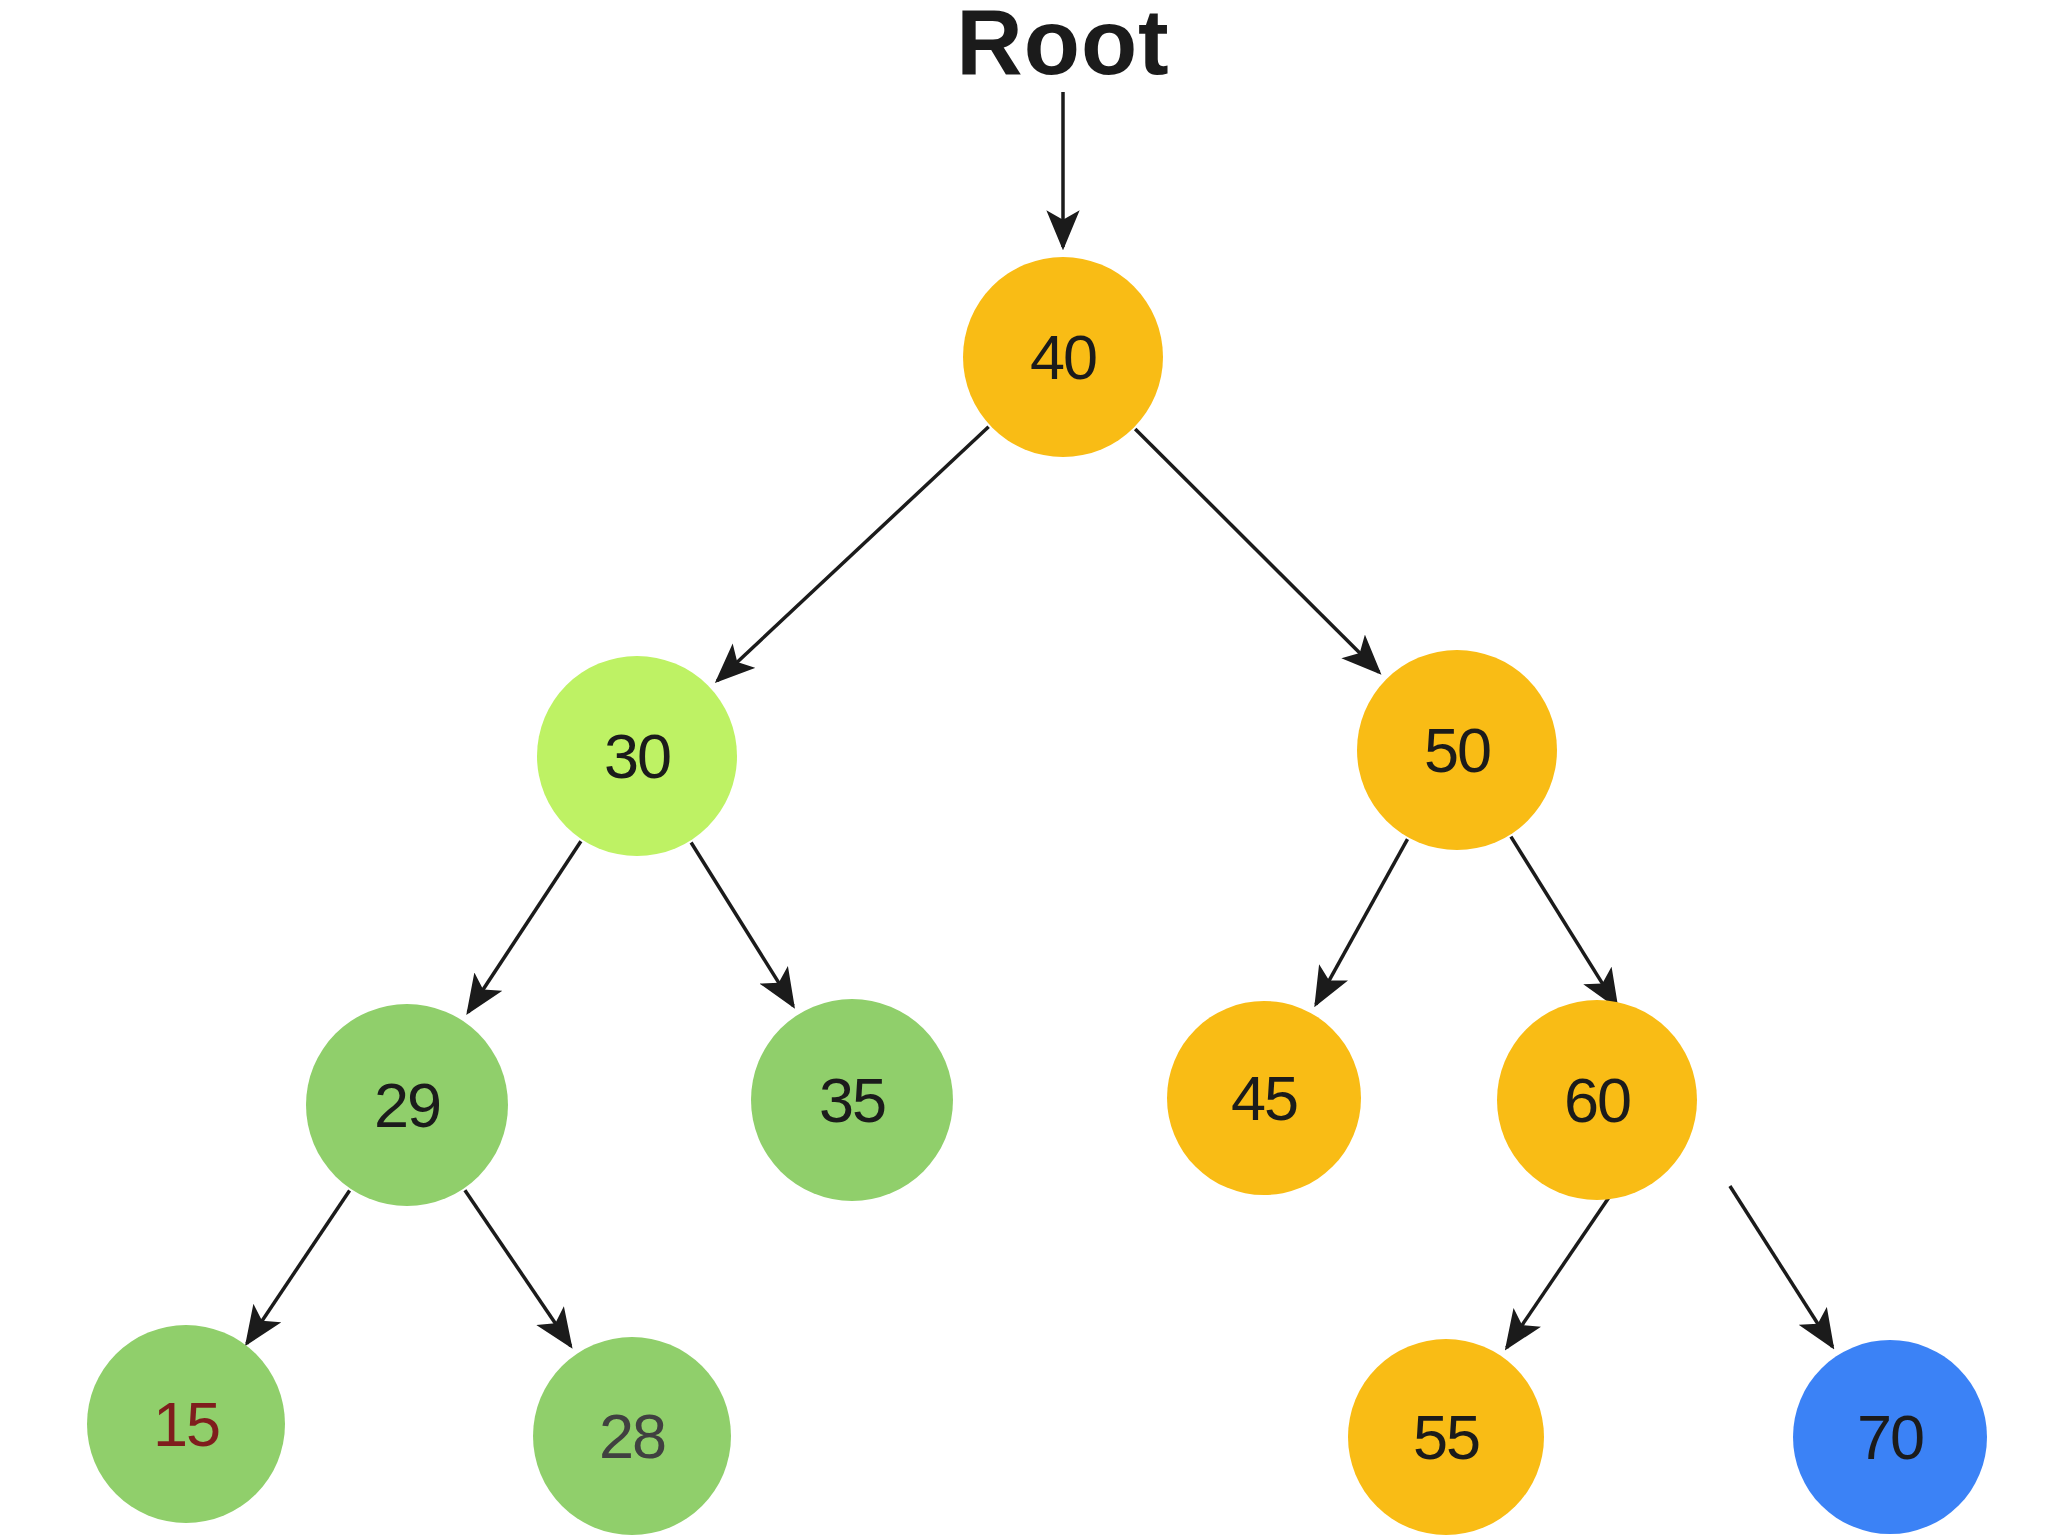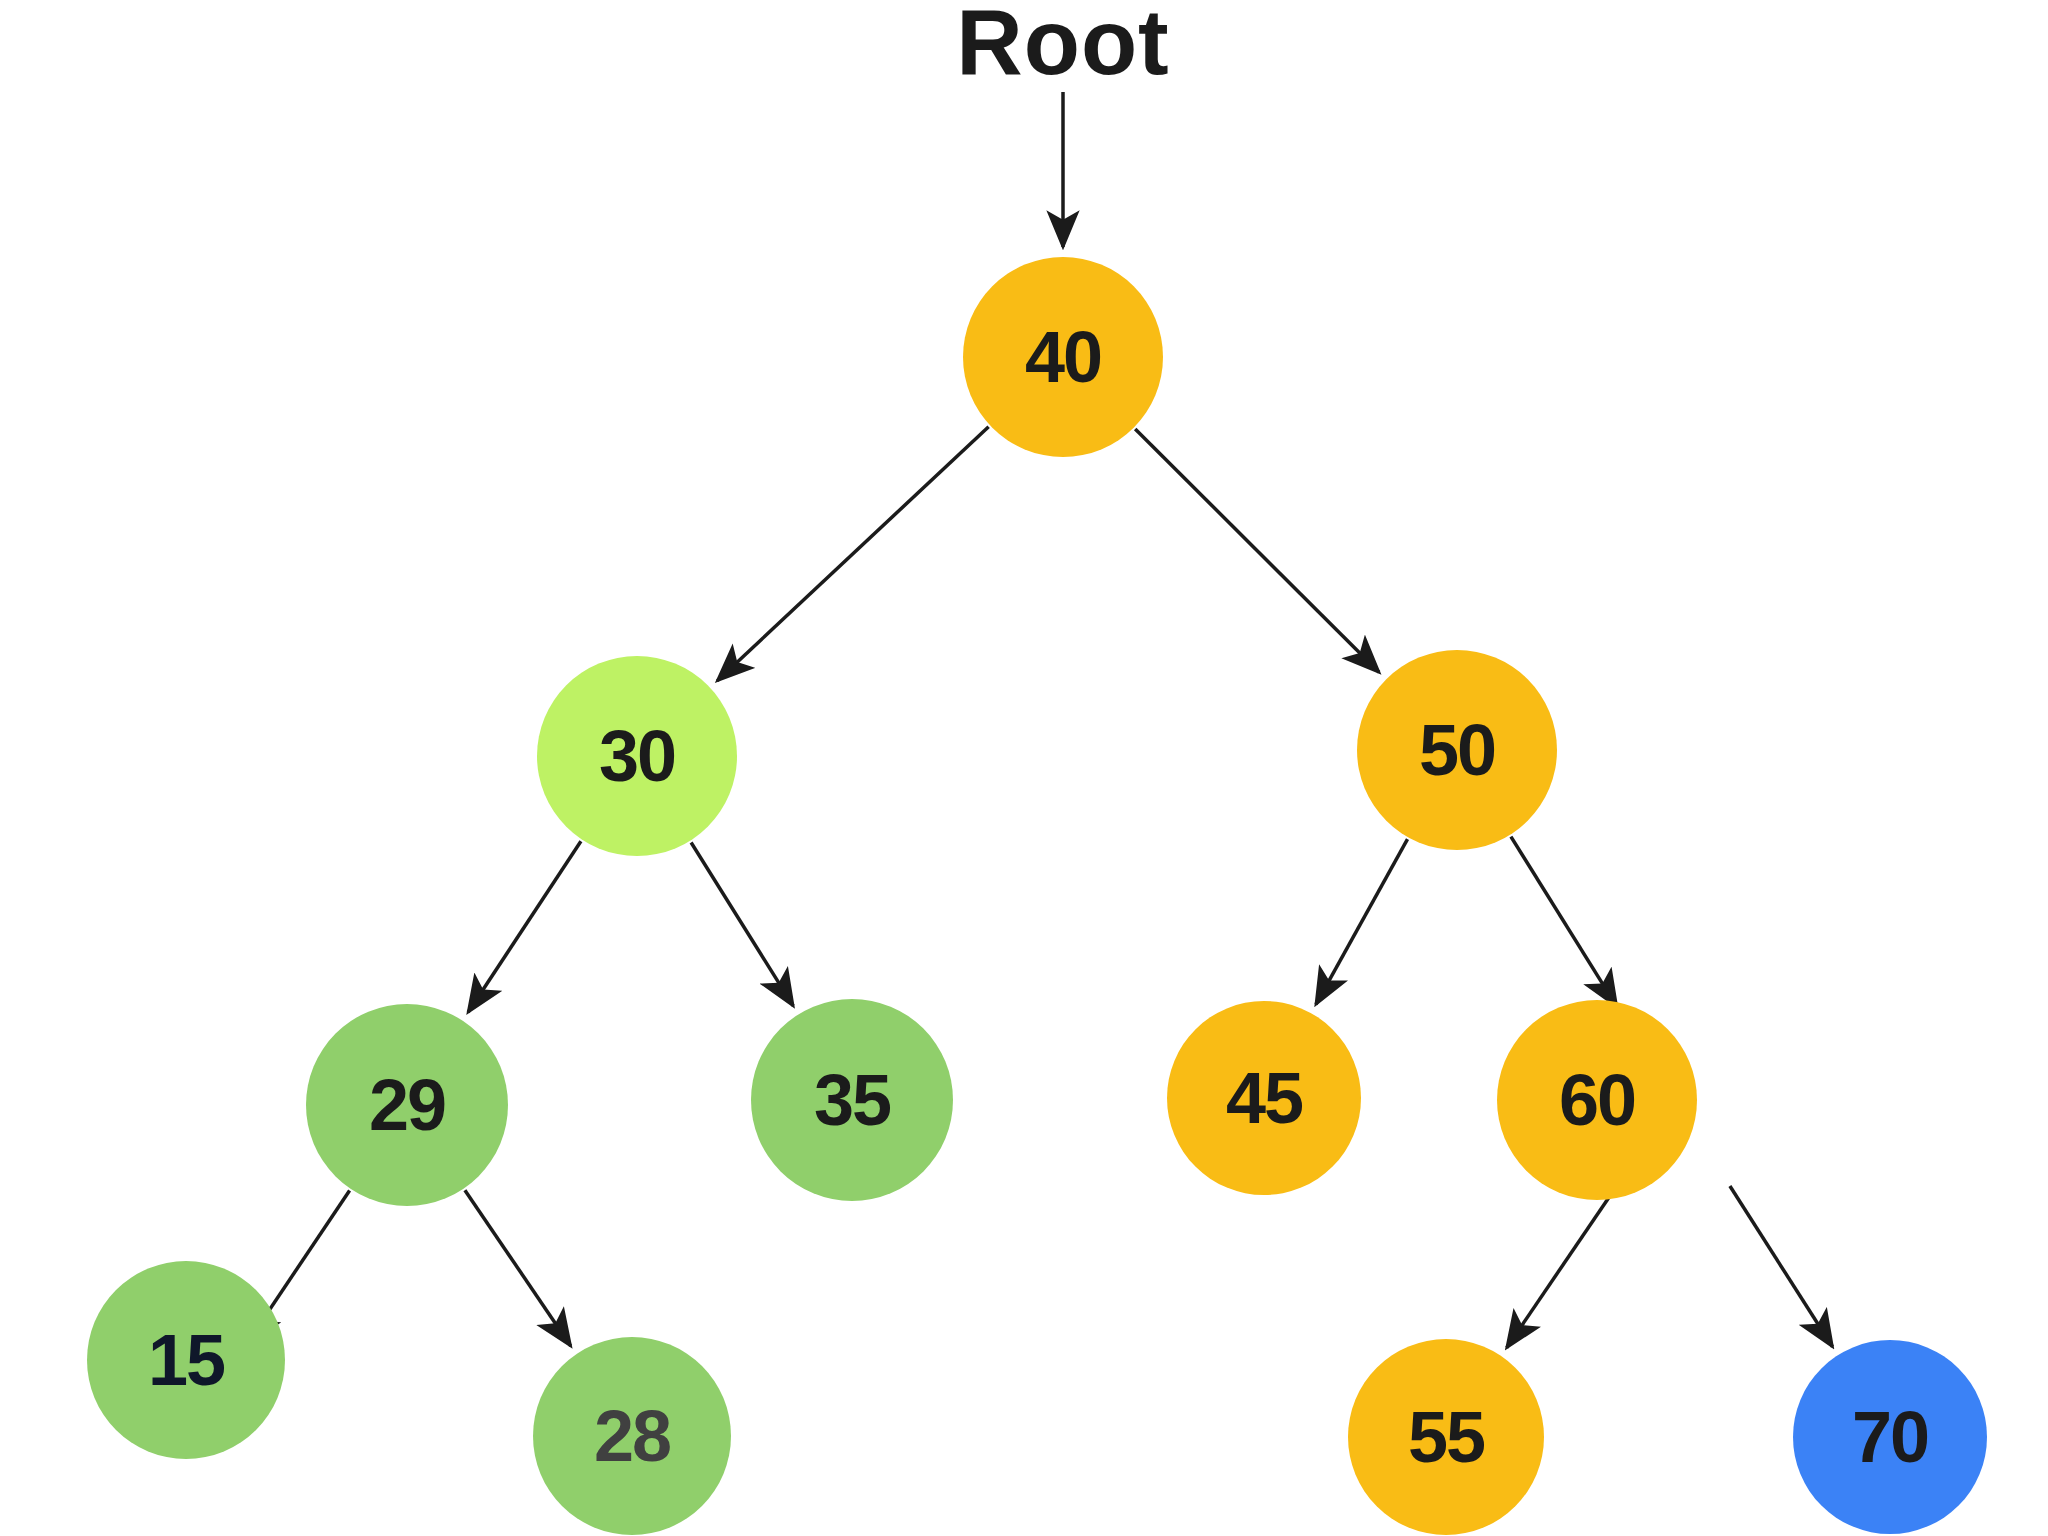--- a/index.html
+++ b/index.html
@@ -25,22 +25,22 @@
   .edges line {
     stroke-width: 3.5px;
     fill: none;
   }
   .node {
     position: absolute;
     border-radius: 50%;
     display: flex;
     align-items: center;
     justify-content: center;
-    font-weight: 700;
-    font-size: 72px;
+    font-weight: 400;
+    font-size: 63px;
     letter-spacing: -2px;
     transform: translate(-50%, -50%);
   }
   .root-label {
     position: absolute;
     transform: translate(-50%, -50%);
     font-weight: 700;
     font-size: 92px;
     letter-spacing: 1px;
     white-space: nowrap;
@@ -72,20 +72,20 @@
   </svg>
 
   <div id="node-layer">
       <div class="node" style="left: 1063px; top: 357px; width: 200px; height: 200px; background: rgb(249, 188, 21); color: rgb(27, 27, 27);">40</div>
       <div class="node" style="left: 637px; top: 756px; width: 200px; height: 200px; background: #bef264; color: rgb(27, 27, 27);">30</div>
       <div class="node" style="left: 1457px; top: 750px; width: 200px; height: 200px; background: rgb(249, 188, 21); color: rgb(27, 27, 27);">50</div>
       <div class="node" style="left: 407px; top: 1105px; width: 202px; height: 202px; background: rgb(144, 207, 107); color: rgb(27, 27, 27);">29</div>
       <div class="node" style="left: 852px; top: 1100px; width: 202px; height: 202px; background: rgb(144, 207, 107); color: rgb(27, 27, 27);">35</div>
       <div class="node" style="left: 1264px; top: 1098px; width: 194px; height: 194px; background: rgb(249, 188, 21); color: rgb(27, 27, 27);">45</div>
       <div class="node" style="left: 1597px; top: 1100px; width: 200px; height: 200px; background: rgb(249, 188, 21); color: rgb(27, 27, 27);">60</div>
-      <div class="node" style="left: 186px; top: 1360px; width: 198px; height: 198px; background: rgb(144, 207, 107); color: #0f172a;">15</div>
+      <div class="node" style="left: 186px; top: 1424px; width: 198px; height: 198px; background: rgb(144, 207, 107); color: #7f1d1d;">15</div>
       <div class="node" style="left: 632px; top: 1436px; width: 198px; height: 198px; background: rgb(144, 207, 107); color: #404040;">28</div>
       <div class="node" style="left: 1446px; top: 1437px; width: 196px; height: 196px; background: rgb(249, 188, 21); color: rgb(27, 27, 27);">55</div>
       <div class="node" style="left: 1890px; top: 1437px; width: 194px; height: 194px; background: #3b82f6; color: rgb(27, 27, 27);">70</div>
     </div>
 
   <div class="root-label" id="root-label" style="left: 1063px; top: 42px; color: rgb(27, 27, 27);">Root</div>
 </div>
 
 </body></html>

